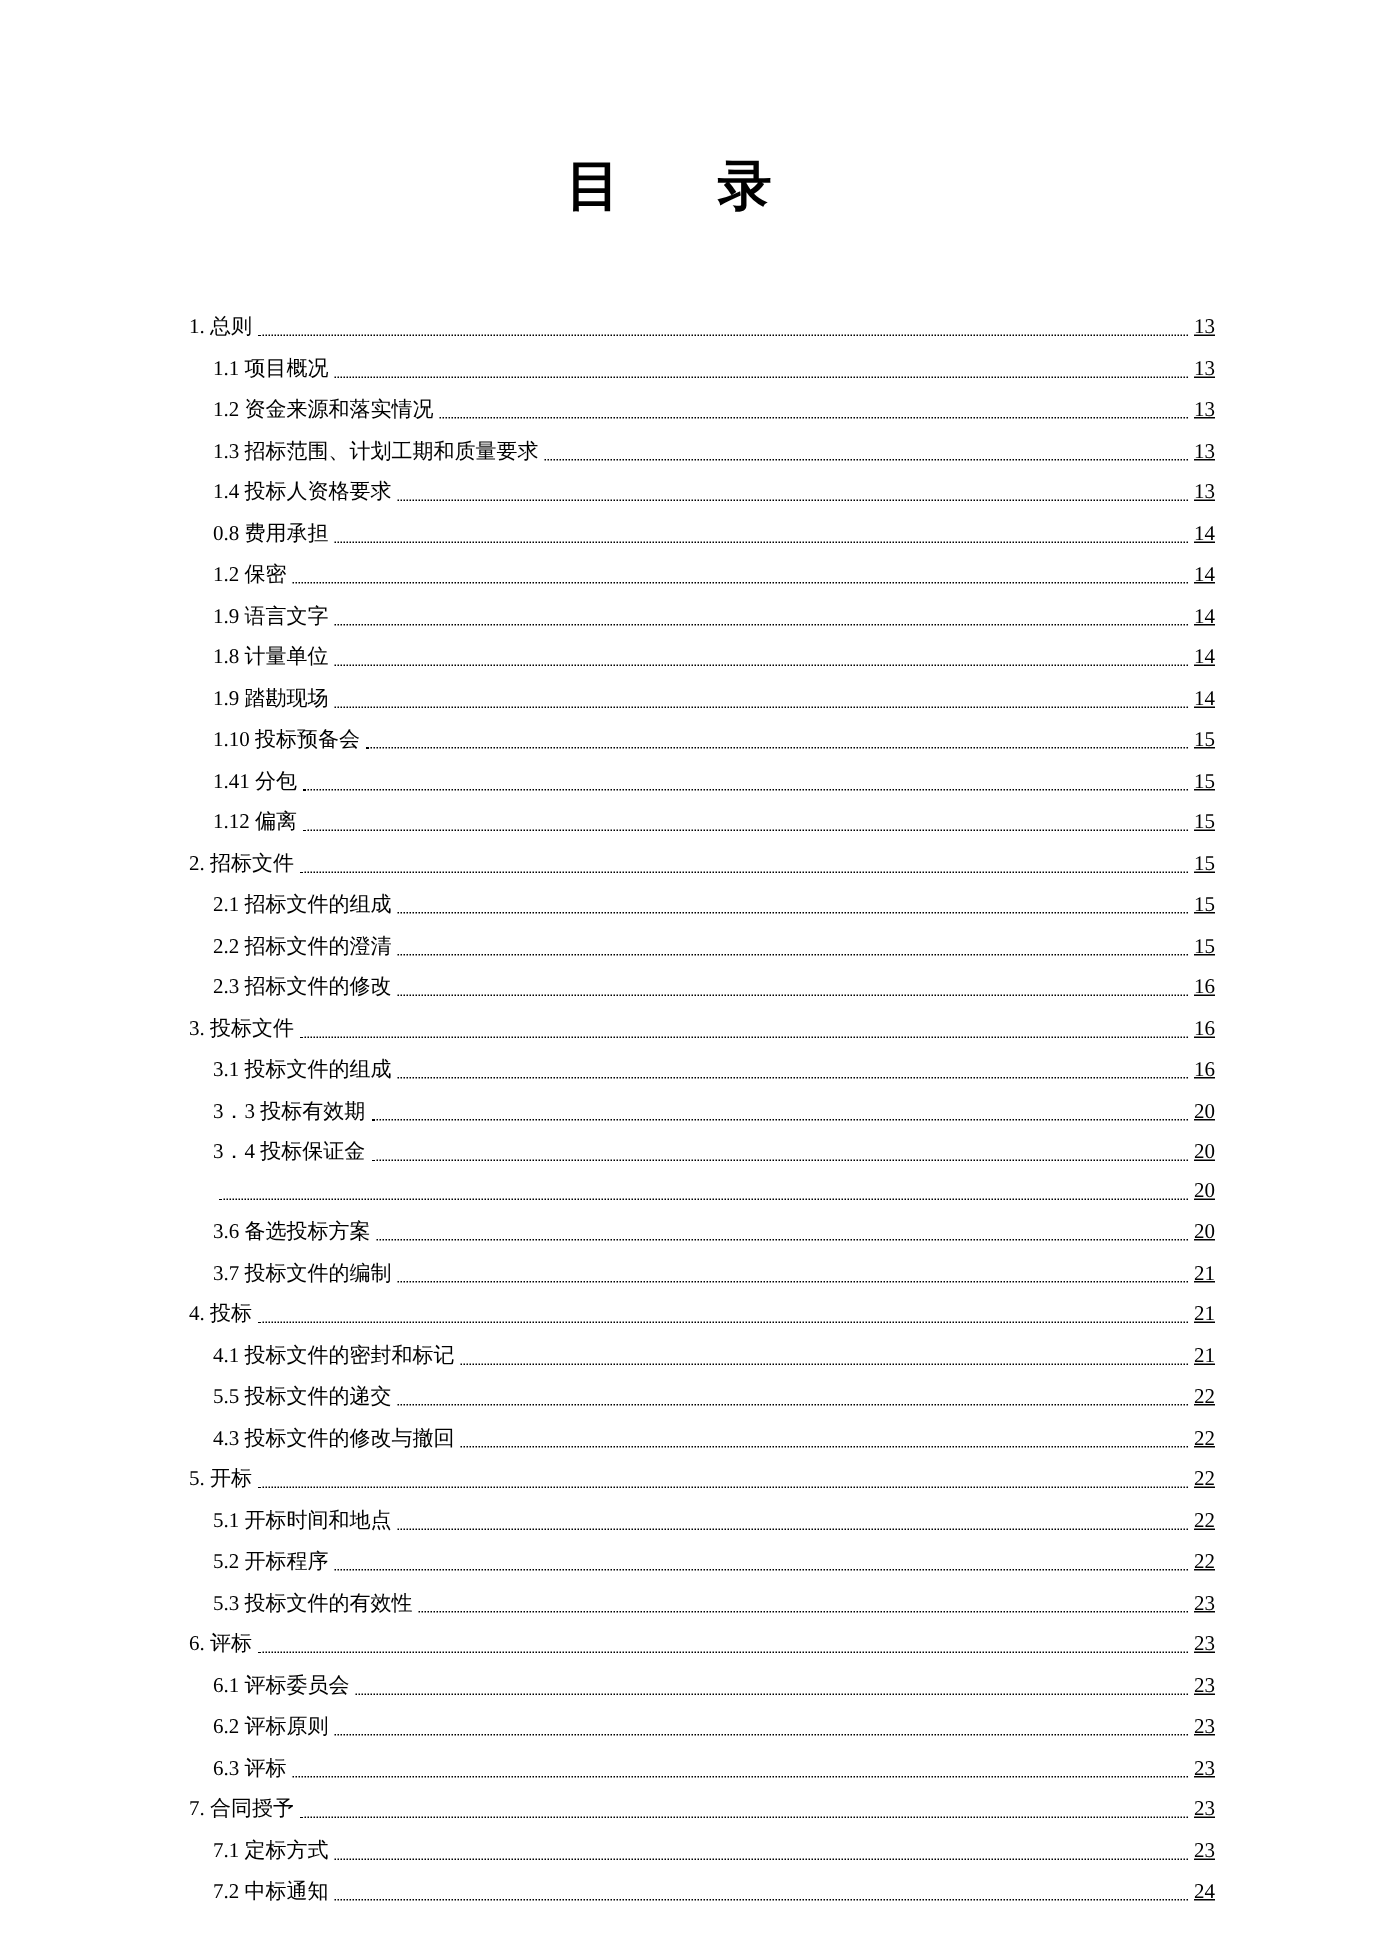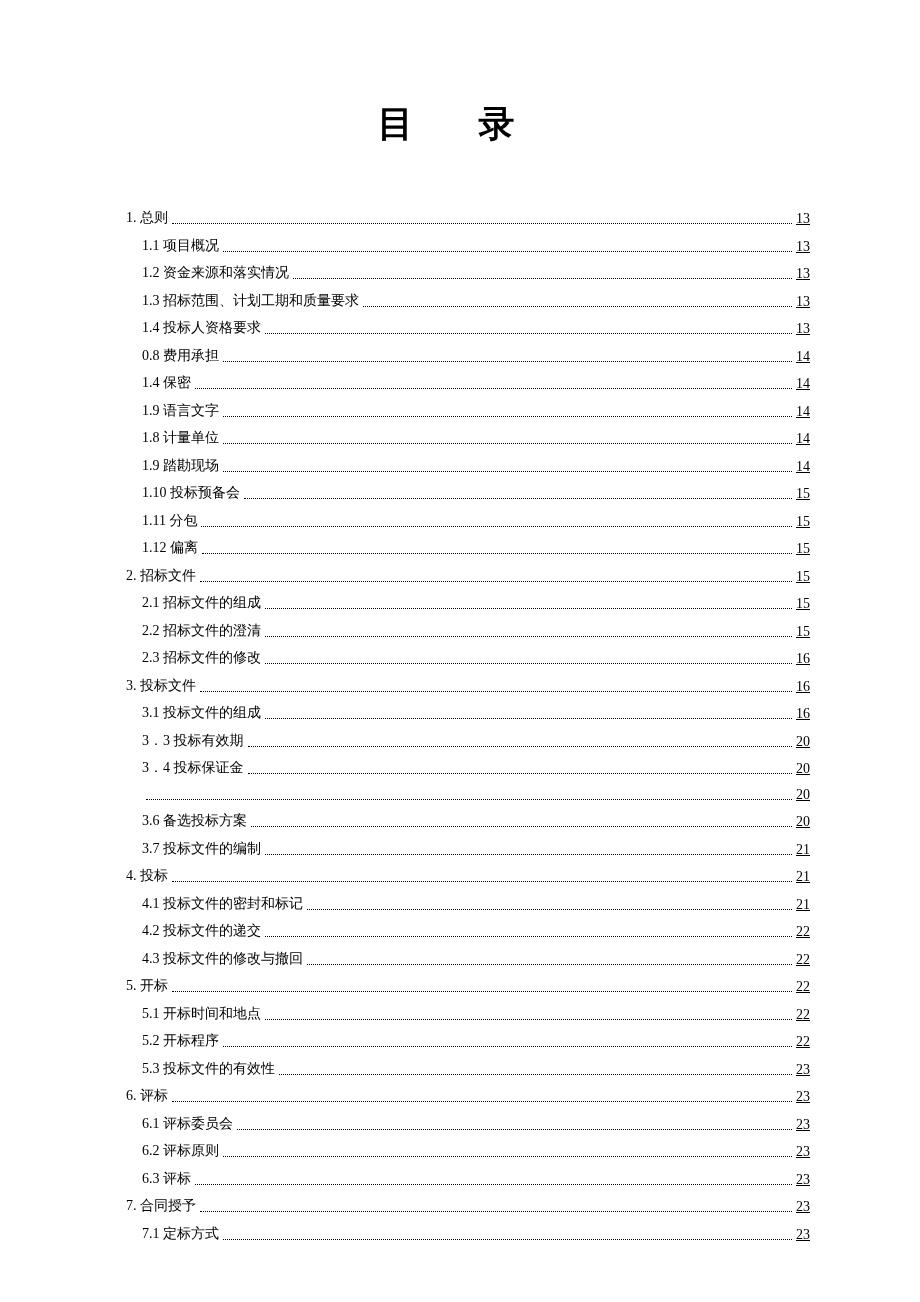--- a/index.html
+++ b/index.html
@@ -89,21 +89,21 @@
         <span class="toc-label">1.4  投标人资格要求</span>
         <span class="toc-dots"></span>
         <span class="toc-page">13</span>
       </div>
       <div class="toc-entry level2">
         <span class="toc-label">0.8  费用承担</span>
         <span class="toc-dots"></span>
         <span class="toc-page">14</span>
       </div>
       <div class="toc-entry level2">
-        <span class="toc-label">1.4  保密</span>
+        <span class="toc-label">1.2  保密</span>
         <span class="toc-dots"></span>
         <span class="toc-page">14</span>
       </div>
       <div class="toc-entry level2">
         <span class="toc-label">1.9  语言文字</span>
         <span class="toc-dots"></span>
         <span class="toc-page">14</span>
       </div>
       <div class="toc-entry level2">
         <span class="toc-label">1.8  计量单位</span>
@@ -114,21 +114,21 @@
         <span class="toc-label">1.9  踏勘现场</span>
         <span class="toc-dots"></span>
         <span class="toc-page">14</span>
       </div>
       <div class="toc-entry level2">
         <span class="toc-label">1.10  投标预备会</span>
         <span class="toc-dots"></span>
         <span class="toc-page">15</span>
       </div>
       <div class="toc-entry level2">
-        <span class="toc-label">1.11  分包</span>
+        <span class="toc-label">1.41  分包</span>
         <span class="toc-dots"></span>
         <span class="toc-page">15</span>
       </div>
       <div class="toc-entry level2">
         <span class="toc-label">1.12  偏离</span>
         <span class="toc-dots"></span>
         <span class="toc-page">15</span>
       </div>
       <div class="toc-entry level1">
         <span class="toc-label">2.  招标文件</span>
@@ -188,21 +188,21 @@
         <span class="toc-label">4.  投标</span>
         <span class="toc-dots"></span>
         <span class="toc-page">21</span>
       </div>
       <div class="toc-entry level2">
         <span class="toc-label">4.1  投标文件的密封和标记</span>
         <span class="toc-dots"></span>
         <span class="toc-page">21</span>
       </div>
       <div class="toc-entry level2">
-        <span class="toc-label">4.2  投标文件的递交</span>
+        <span class="toc-label">5.5  投标文件的递交</span>
         <span class="toc-dots"></span>
         <span class="toc-page">22</span>
       </div>
       <div class="toc-entry level2">
         <span class="toc-label">4.3  投标文件的修改与撤回</span>
         <span class="toc-dots"></span>
         <span class="toc-page">22</span>
       </div>
       <div class="toc-entry level1">
         <span class="toc-label">5.  开标</span>
@@ -246,15 +246,20 @@
       </div>
       <div class="toc-entry level1">
         <span class="toc-label">7.  合同授予</span>
         <span class="toc-dots"></span>
         <span class="toc-page">23</span>
       </div>
       <div class="toc-entry level2">
         <span class="toc-label">7.1  定标方式</span>
         <span class="toc-dots"></span>
         <span class="toc-page">23</span>
+      </div>
+      <div class="toc-entry level2">
+        <span class="toc-label">7.2  中标通知</span>
+        <span class="toc-dots"></span>
+        <span class="toc-page">24</span>
       </div>
     </div>
 </div>
 
 </body></html>

